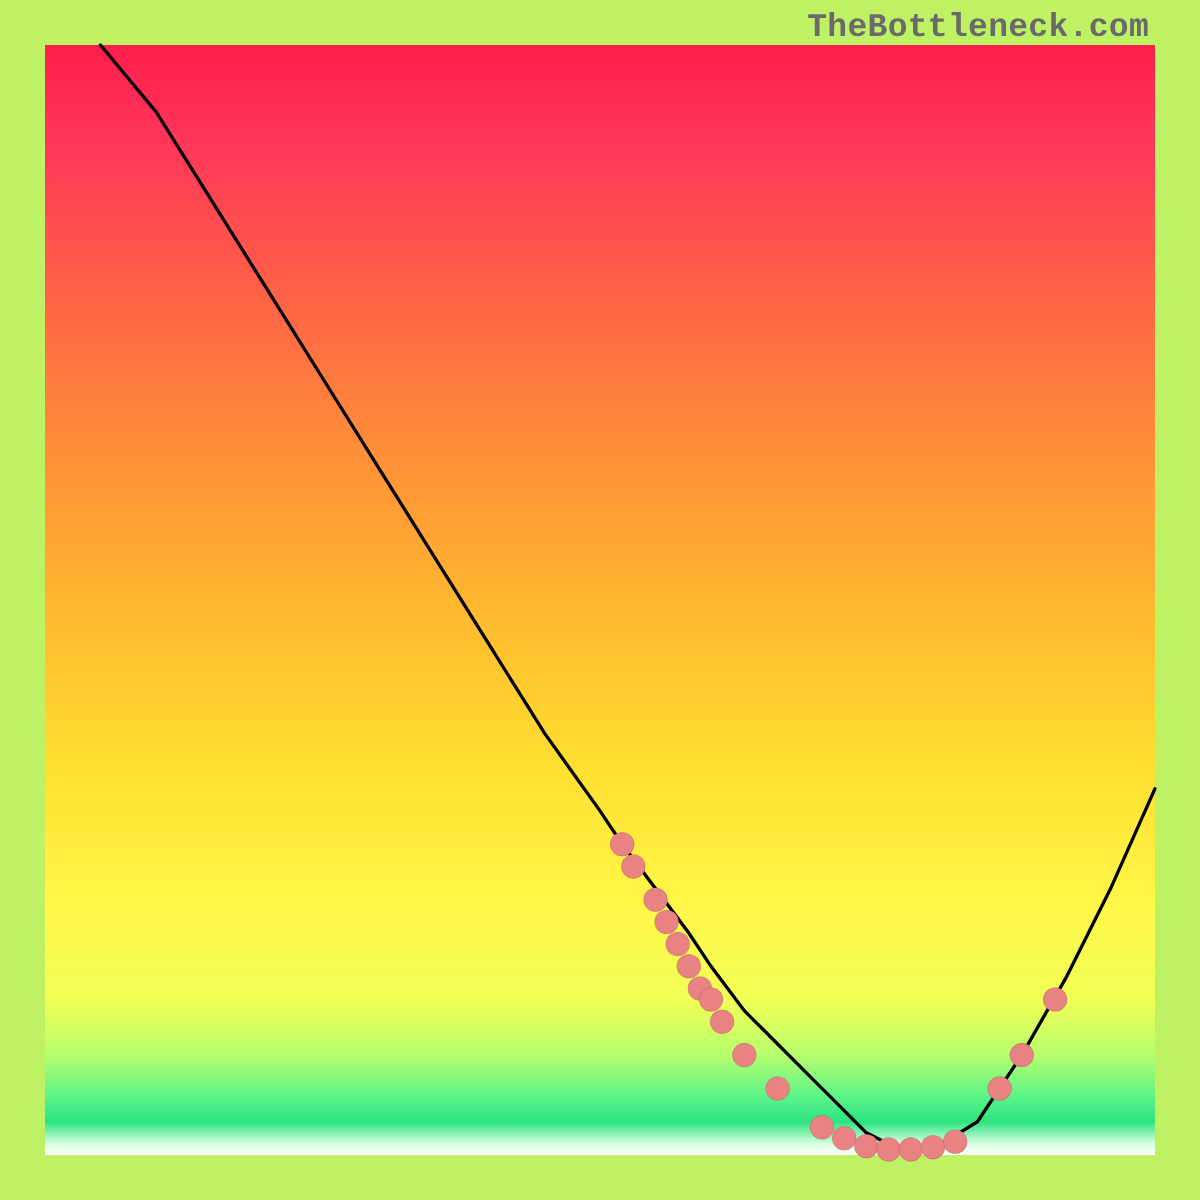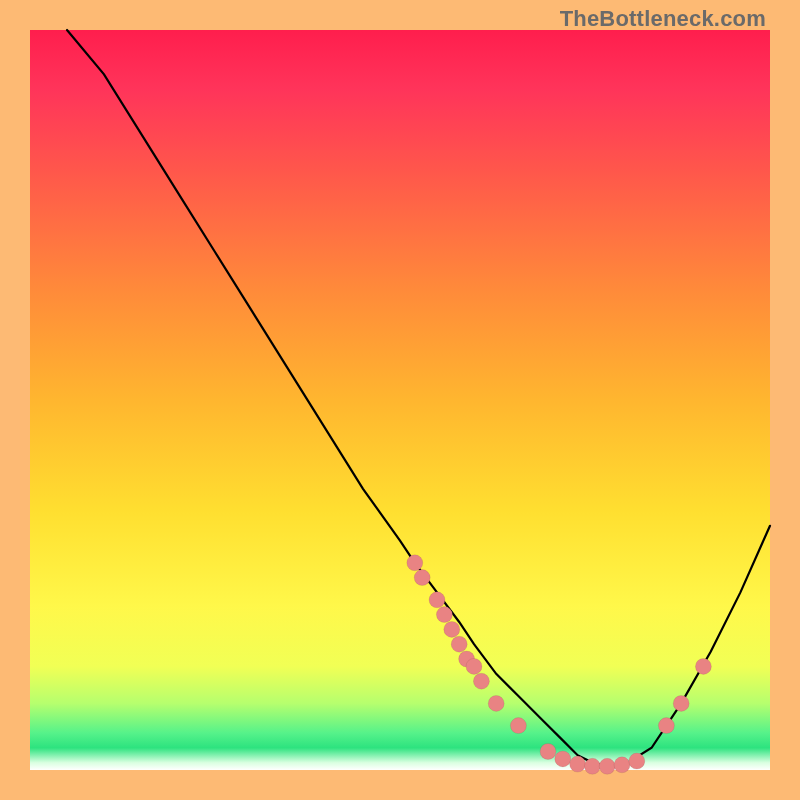--- a/index.html
+++ b/index.html
@@ -7,21 +7,22 @@
     padding: 0;
     width: 800px;
     height: 800px;
     background: #000;
     overflow: hidden;
     font-family: Arial, Helvetica, sans-serif;
   }
   .frame {
     position: absolute;
     inset: 0;
-    background: #fdba74;
+    background: #bef264;
+    font-family: Liberation Mono, monospace;
   }
   .plot-area {
     position: absolute;
     left: 30px;
     top: 30px;
     width: 740px;
     height: 740px;
     
     background: linear-gradient(
       to bottom,

